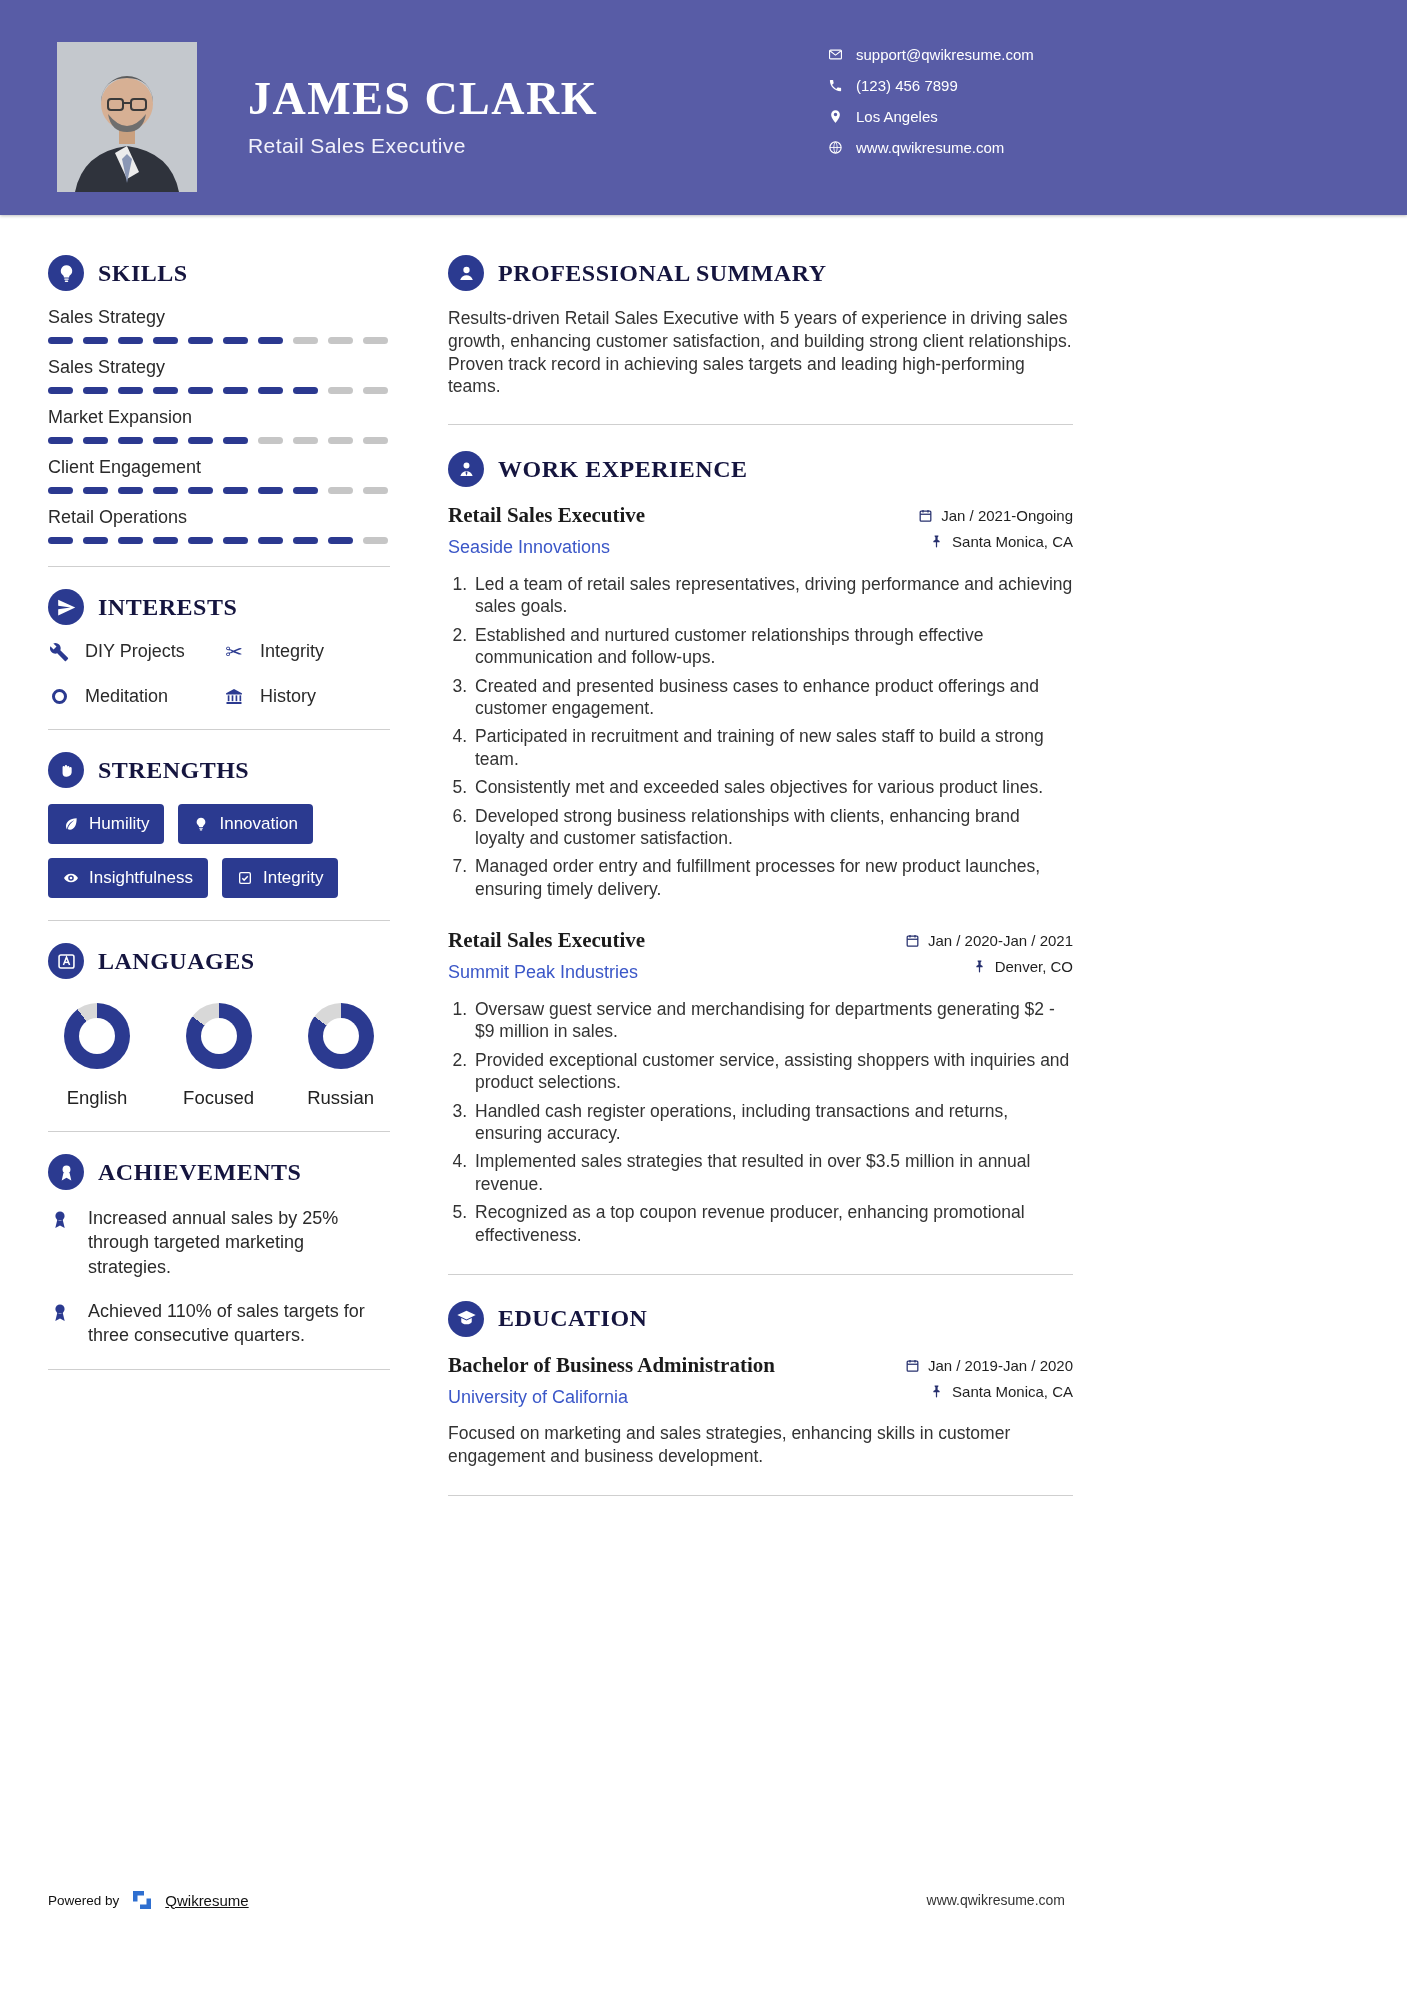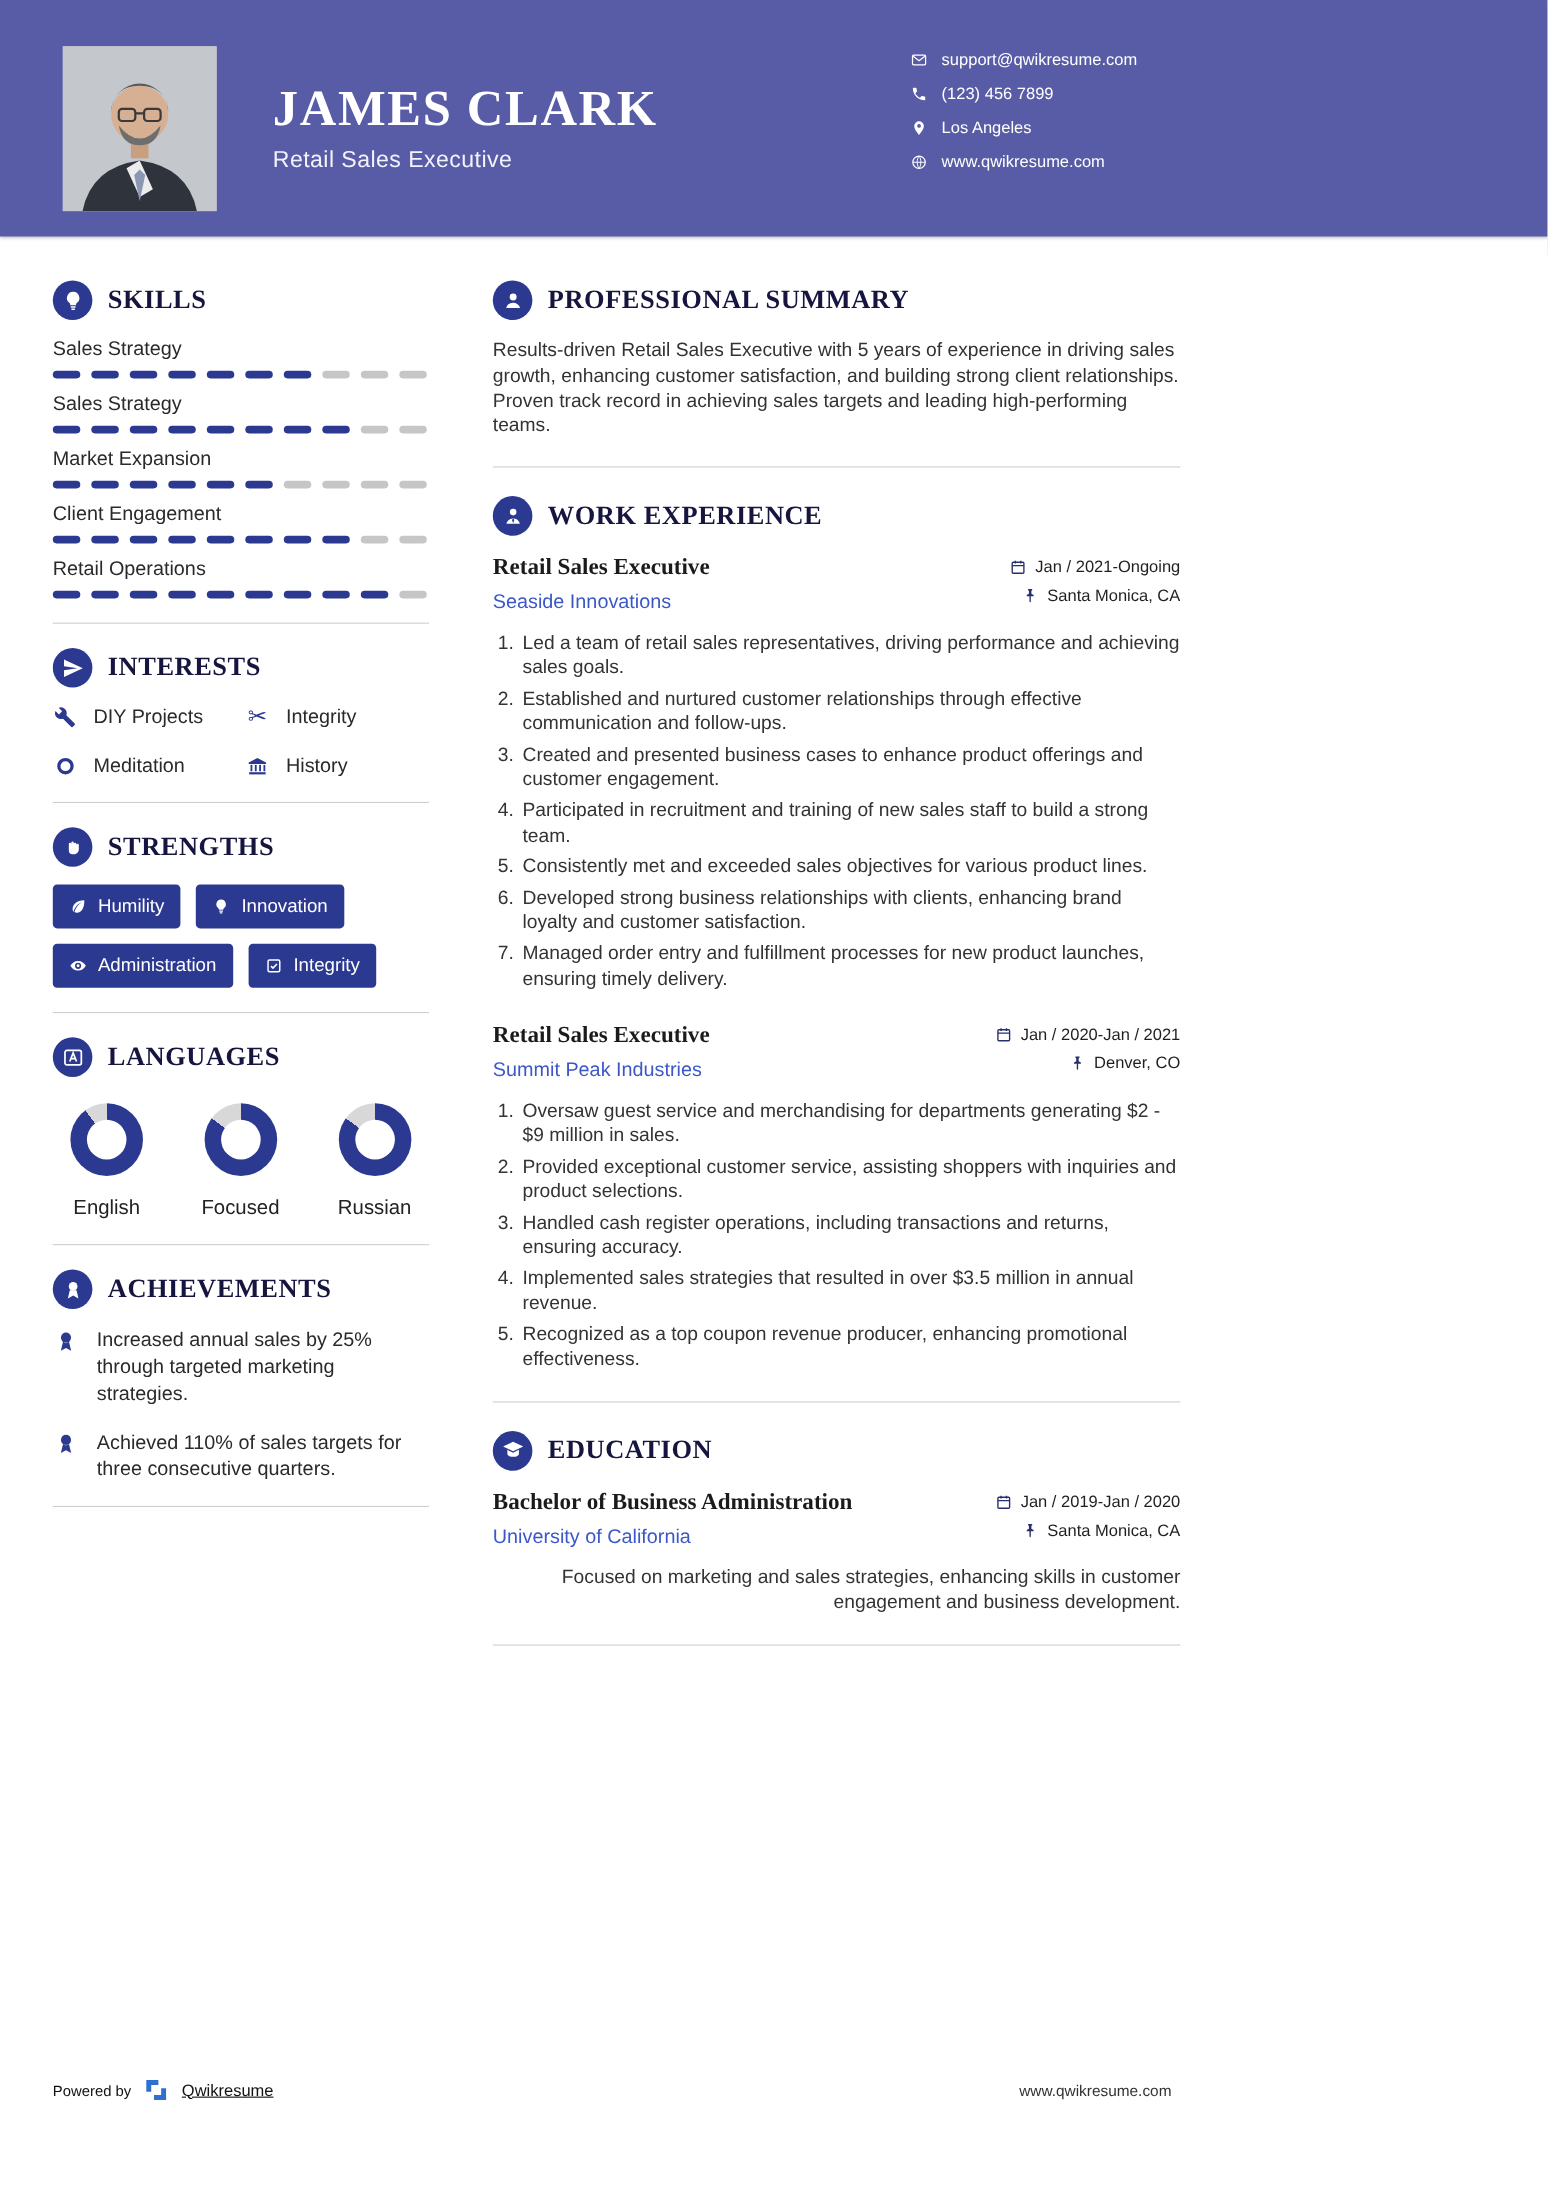--- a/index.html
+++ b/index.html
@@ -114,21 +114,21 @@
     font-weight: 700; font-size: 21px; color: #1b1b1b;
   }
   .company { color: #3b57c8; font-size: 18px; cursor: pointer; }
   .job-meta { display: flex; flex-direction: column; gap: 9px; font-size: 15px; color: #1f1f1f; margin-top: 4px; white-space: nowrap; }
   .meta-row { display: flex; justify-content: flex-end; align-items: center; gap: 8px; }
   .meta-row svg { width: 15px; height: 15px; display:block; }
 
   .bullets { margin: 15px 0 0; padding-left: 24px; font-size: 17.5px; line-height: 1.28; color: #333; }
   .bullets li { margin-bottom: 6px; padding-left: 3px; }
 
-  .edu-desc { margin-top: 14px; text-align: right; }
+  .edu-desc { margin-top: 14px; }
 
   
   .footer {
     position: absolute; left: 48px; top: 1888px; width: 1017px;
     display: flex; justify-content: space-between; align-items: center;
     font-size: 14px; color: #222;
   }
   .powered { display: flex; align-items: center; gap: 11px; }
   .powered-label { font-size: 13.5px; color: #111; }
   .logo-mark svg { width: 24px; height: 24px; display:block; }
@@ -366,21 +366,21 @@
           </span>
           <span>Innovation</span>
         </span>
         <span class="pill">
           <span>
             <svg viewBox="0 0 24 24">
                 <path fill="#fff" fill-rule="evenodd" d="M12 5.5c-4.8 0-8.7 2.9-10.5 6.5 1.8 3.6 5.7 6.5 10.5 6.5s8.7-2.9 10.5-6.5C20.7 8.4 16.8 5.5 12 5.5zm0 10.7a4.2 4.2 0 1 1 0-8.4 4.2 4.2 0 0 1 0 8.4z"></path>
                 <circle cx="12" cy="12" r="2" fill="#fff"></circle>
               </svg>
           </span>
-          <span>Administration</span>
+          <span>Insightfulness</span>
         </span>
         <span class="pill">
           <span>
             <svg viewBox="0 0 24 24">
                 <rect x="4" y="4" width="16" height="16" rx="2" fill="none" stroke="#fff" stroke-width="2"></rect>
                 <path d="m8 12.5 2.7 2.7 5.5-5.7" fill="none" stroke="#fff" stroke-width="2.2"></path>
               </svg>
           </span>
           <span>Integrity</span>
         </span>

